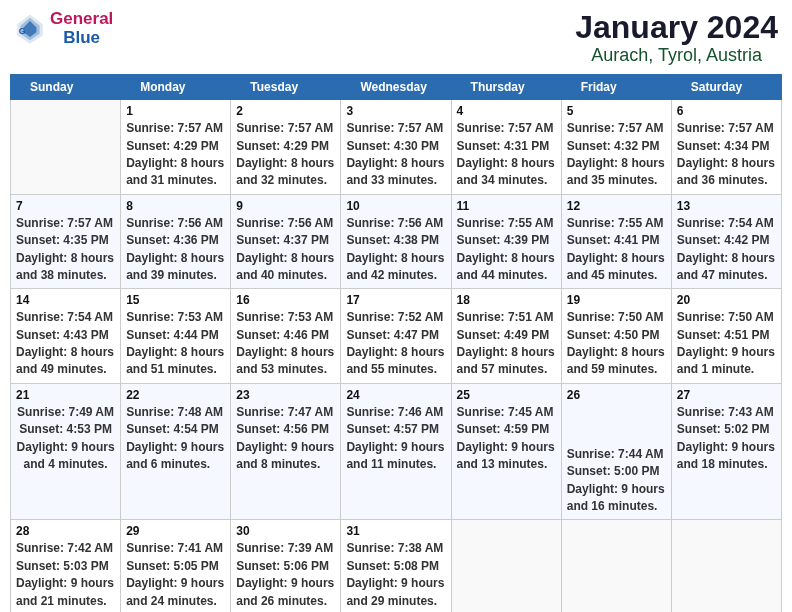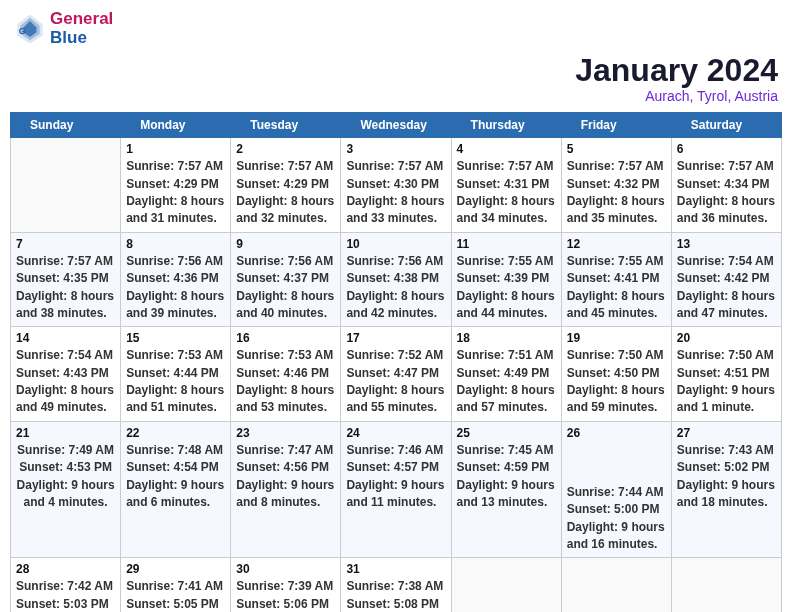--- a/index.html
+++ b/index.html
@@ -27,25 +27,25 @@
       height: 32px;
     }
     .title-block {
       text-align: right;
     }
     .month-year {
       font-size: 32px;
       font-weight: bold;
       color: #1a1a2e;
       line-height: 1.1;
-      margin-top: 43px;
     }
     .location {
-      font-size: 14px;
-      color: #6d28d9;
+      font-size: 18px;
+      color: #14532d;
+      text-align: center;
     }
     table {
       width: 100%;
       border-collapse: collapse;
       font-size: 10.5px;
     }
     thead tr th {
       background-color: #2b6cb0;
       color: white;
       padding: 5px 19px;
@@ -89,21 +89,21 @@
 <div class="header">
   <div class="logo">
     <svg class="logo-icon" viewBox="0 0 40 40">
       <polygon points="20,2 36,14 36,28 20,38 4,28 4,14" fill="#1a5ca8" opacity="0.15"></polygon>
       <polygon points="20,6 32,16 32,26 20,34 8,26 8,16" fill="#1a5ca8" opacity="0.3"></polygon>
       <polygon points="20,10 28,18 28,24 20,30 12,24 12,18" fill="#1a5ca8" opacity="0.7"></polygon>
       <text x="6" y="26" font-size="11" font-weight="bold" fill="#1a5ca8">G</text>
     </svg>
     <div>
       <div style="font-size:17px;font-weight:bold;color:#be185d;line-height:1.1;">General</div>
-      <div style="font-size:17px;font-weight:bold;color:#1a5ca8;line-height:1.1;">Blue</div>
+      <div style="font-size:17px;font-weight:bold;color:#1a5ca8;line-height:1.1;text-align:center;">Blue</div>
     </div>
   </div>
   <div class="title-block">
     <div class="month-year">January 2024</div>
     <div class="location">Aurach, Tyrol, Austria</div>
   </div>
 </div>
 
 <table>
   <thead>

